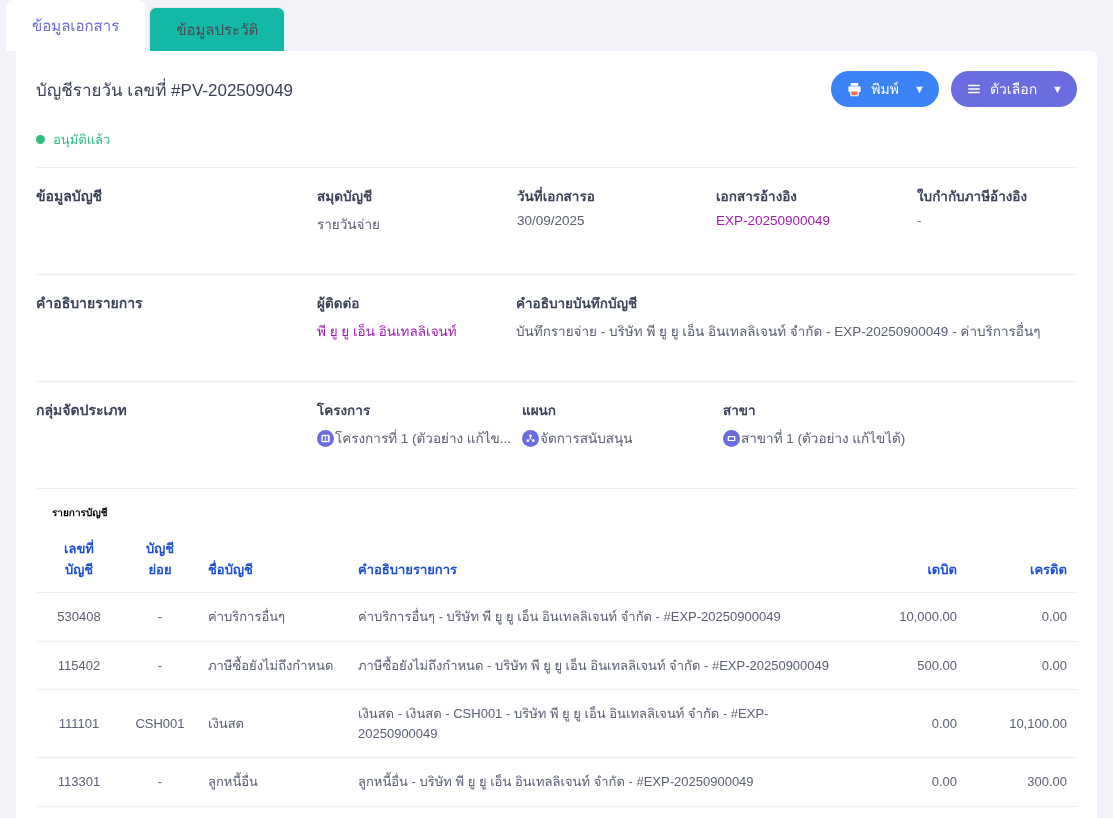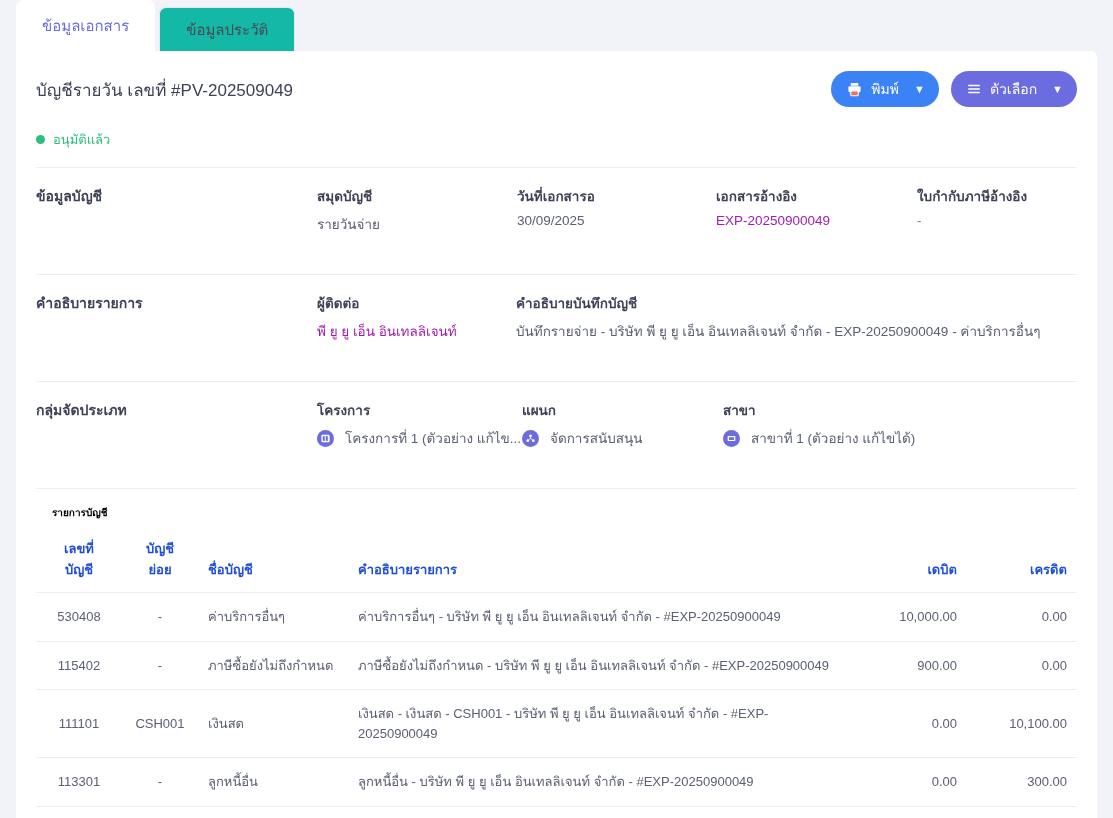--- a/index.html
+++ b/index.html
@@ -8,21 +8,21 @@
     height: 818px;
     background: #f2f3f8;
     font-family: "Liberation Sans", "DejaVu Sans", sans-serif;
     overflow: hidden;
   }
 
   
   .tabbar {
     position: relative;
     height: 51px;
-    padding-left: 16px;
+    padding-left: 6px;
     display: flex;
     align-items: flex-end;
   }
   .tab {
     height: 51px;
     padding: 0 26px;
     display: flex;
     align-items: center;
     justify-content: center;
     font-size: 15px;
@@ -132,21 +132,21 @@
   .w-acct-ref  { width: 201px; }
   .w-acct-tax  { flex: 1; }
 
   .w-desc-contact { width: 199px; }
   .w-desc-note    { flex: 1; }
 
   .w-cat-project { width: 205px; }
   .w-cat-dept    { width: 201px; }
   .w-cat-branch  { flex: 1; }
 
-  .tagline { display: flex; align-items: center; gap: 11px; margin-top: 6px; }
+  .tagline { display: flex; align-items: center; gap: 1px; margin-top: 6px; }
   .tag-icon {
     width: 17px; height: 17px; flex: none;
     border-radius: 50%;
     background: #6b6ce0;
     color: #fff;
     display: flex; align-items: center; justify-content: center;
   }
   .tag-icon svg { display: block; }
   .tag-text { color: #5b6072; font-size: 13.5px; overflow: hidden; text-overflow: ellipsis; white-space: nowrap; }
 
@@ -356,21 +356,21 @@
         <td>ค่าบริการอื่นๆ</td>
         <td>ค่าบริการอื่นๆ - บริษัท พี ยู ยู เอ็น อินเทลลิเจนท์ จำกัด - #EXP-20250900049</td>
         <td class="r">10,000.00</td>
         <td class="r">0.00</td>
       </tr>
       <tr>
         <td class="c">115402</td>
         <td class="c">-</td>
         <td>ภาษีซื้อยังไม่ถึงกำหนด</td>
         <td>ภาษีซื้อยังไม่ถึงกำหนด - บริษัท พี ยู ยู เอ็น อินเทลลิเจนท์ จำกัด - #EXP-20250900049</td>
-        <td class="r">900.00</td>
+        <td class="r">500.00</td>
         <td class="r">0.00</td>
       </tr>
       <tr>
         <td class="c">111101</td>
         <td class="c">CSH001</td>
         <td>เงินสด</td>
         <td>เงินสด - เงินสด - CSH001 - บริษัท พี ยู ยู เอ็น อินเทลลิเจนท์ จำกัด - #EXP-20250900049</td>
         <td class="r">0.00</td>
         <td class="r">10,100.00</td>
       </tr>

